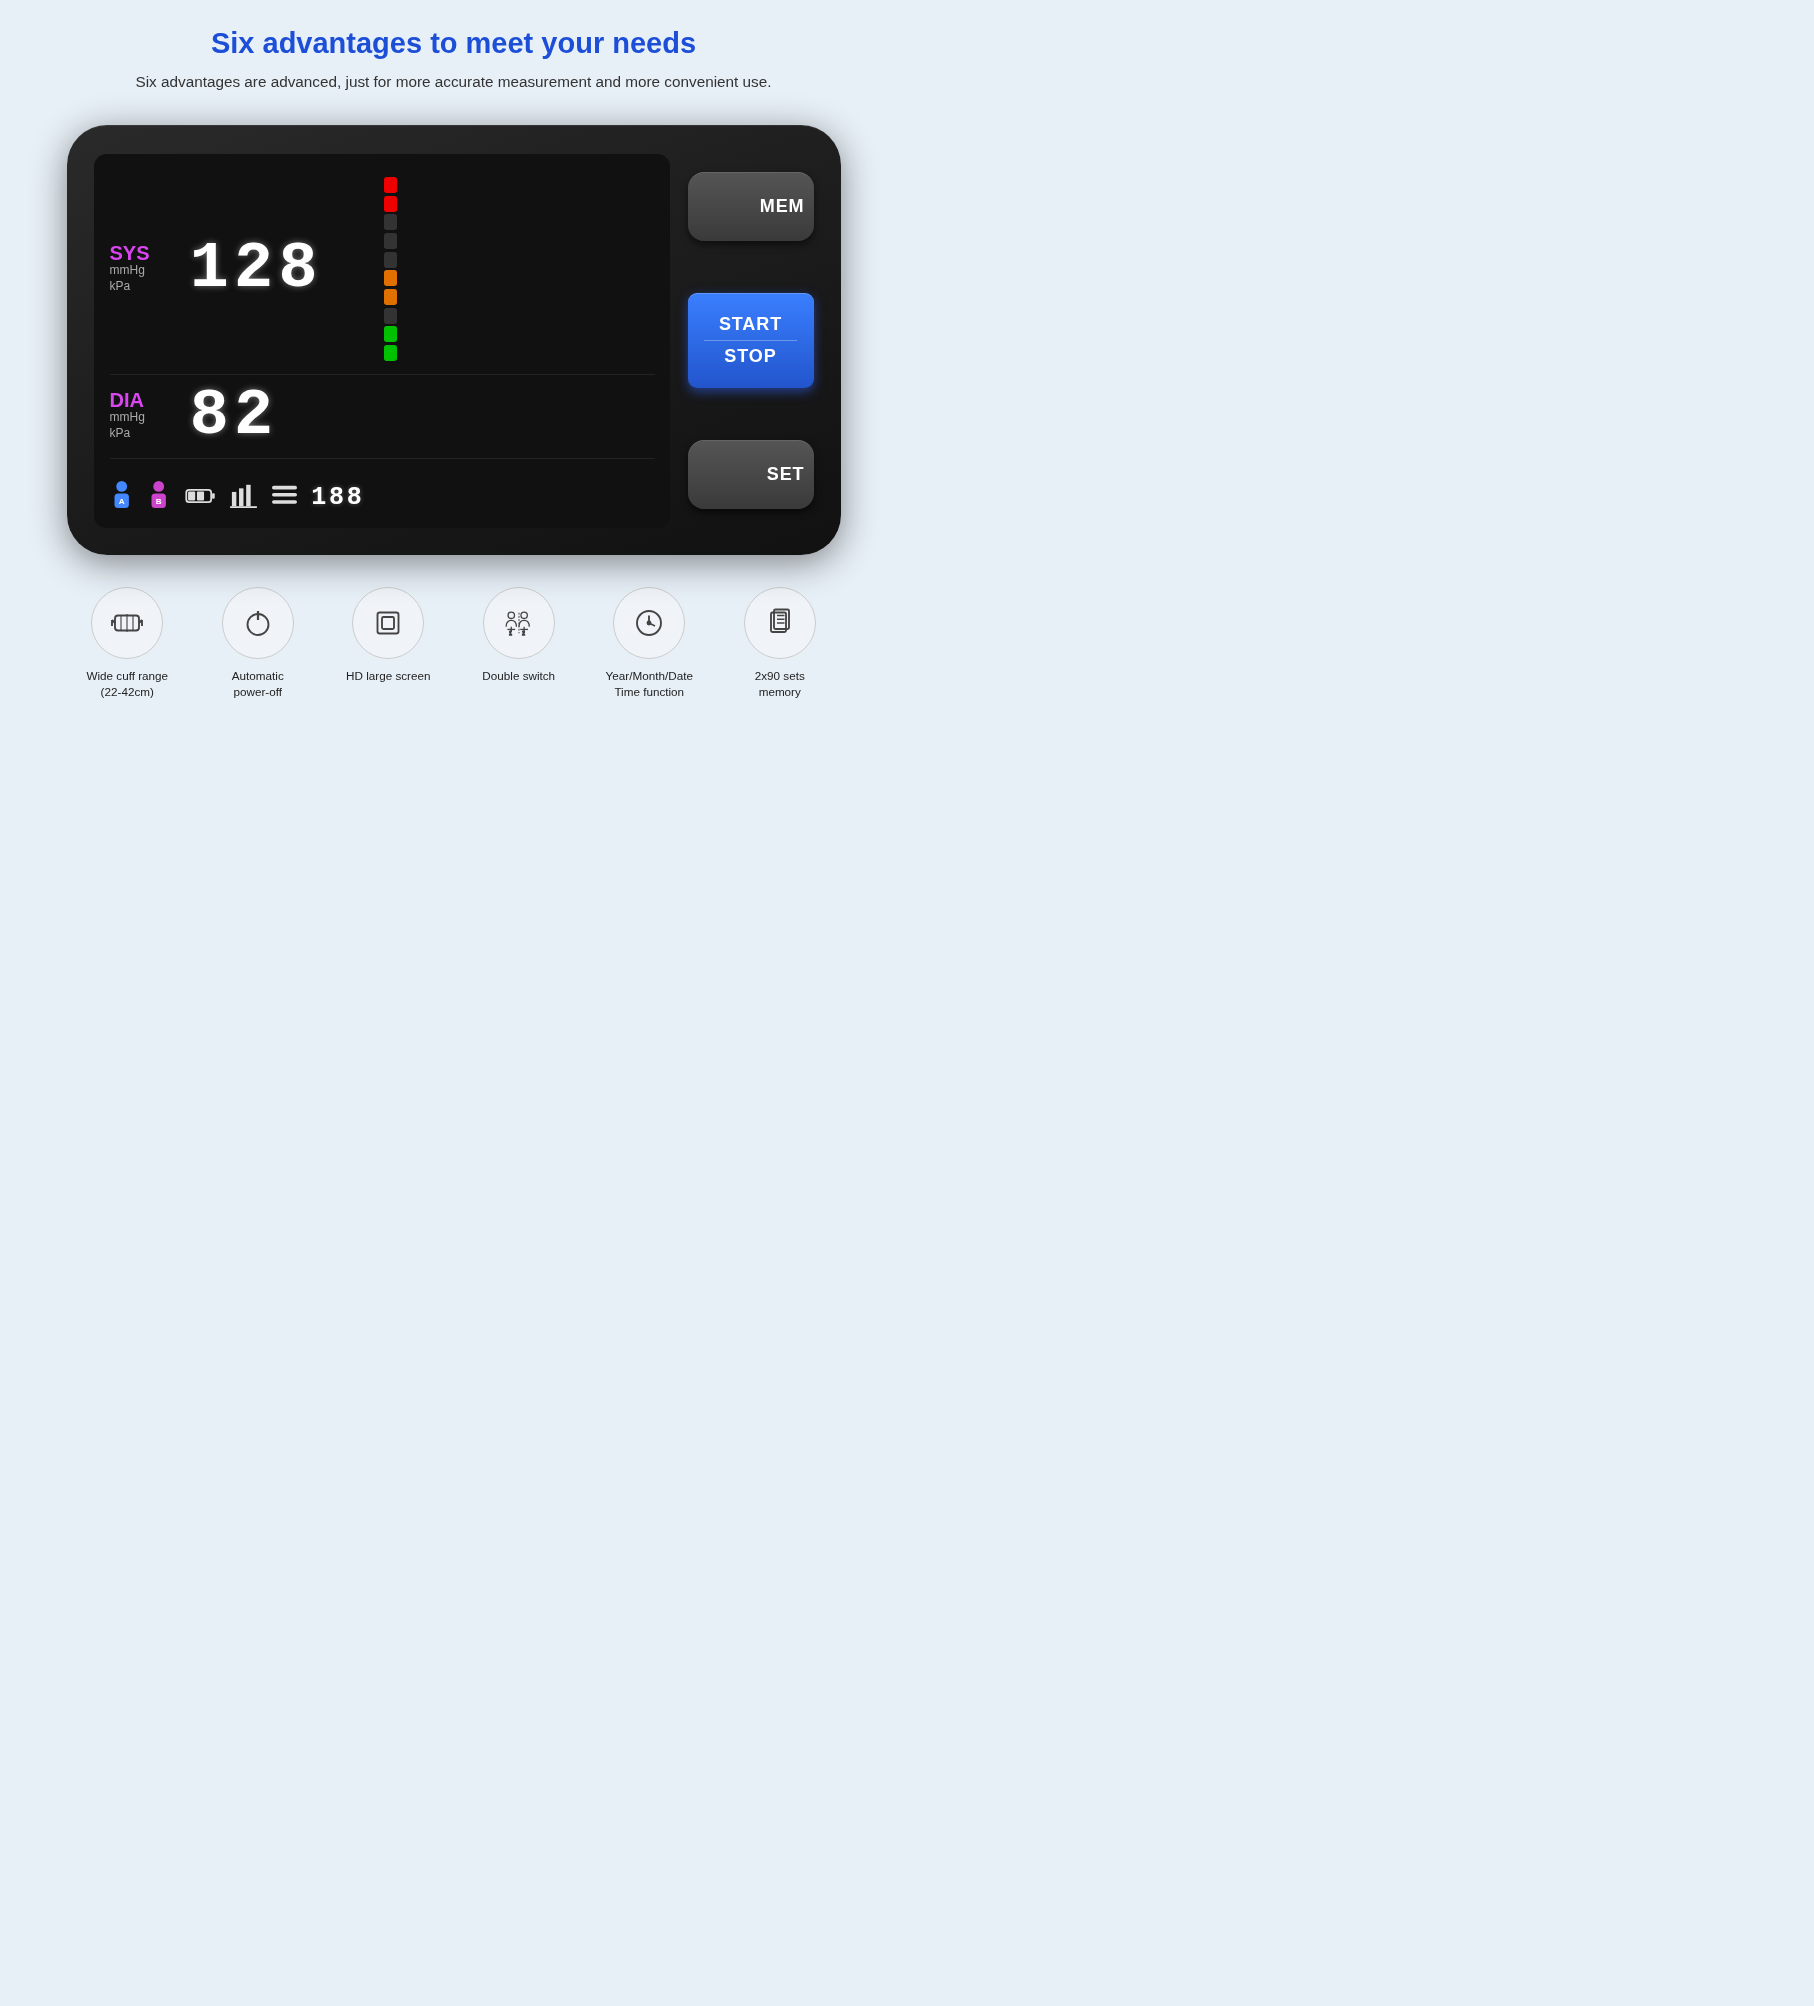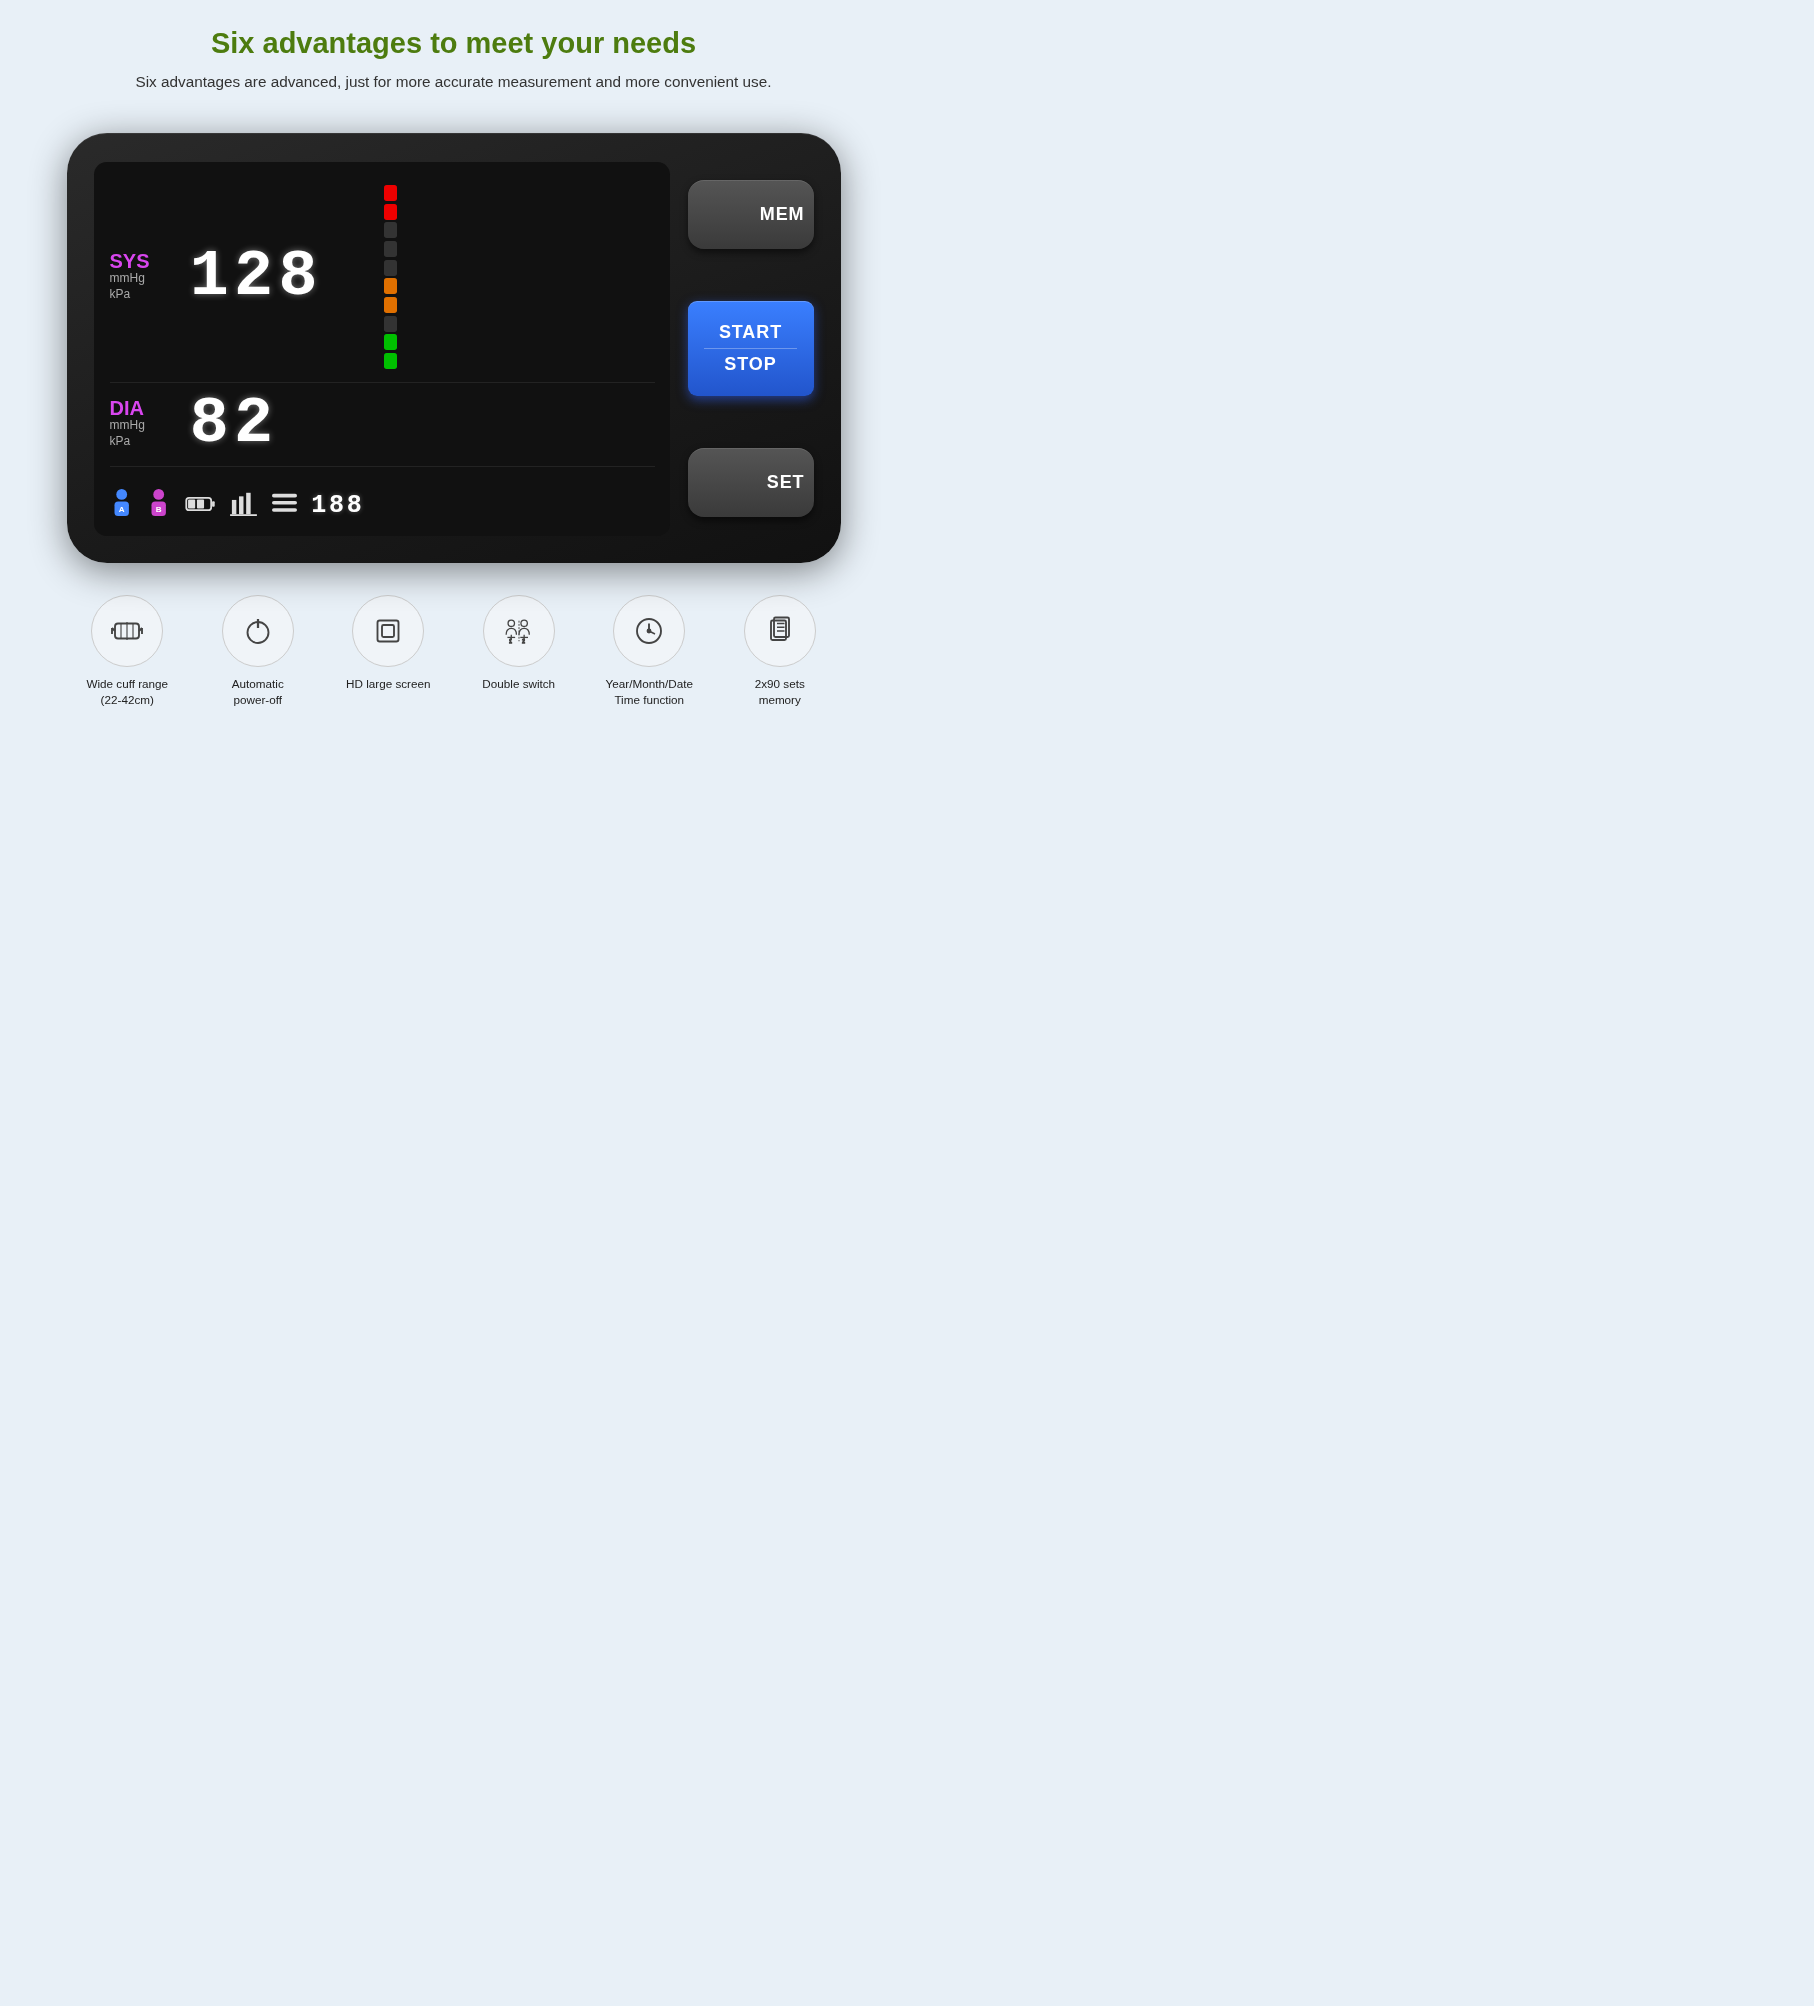--- a/index.html
+++ b/index.html
@@ -10,31 +10,31 @@
       font-family: Arial, sans-serif;
       display: flex;
       flex-direction: column;
       align-items: center;
       padding: 27px 18px 36px;
     }
 
     .page-title {
       font-size: 29px;
       font-weight: 900;
-      color: #4d7c0f;
+      color: #1d4ed8;
       text-align: center;
       margin-bottom: 10.8px;
     }
 
     .page-subtitle {
       font-size: 15.3px;
       color: #333;
       text-align: center;
       line-height: 1.5;
-      margin-bottom: 39px;
+      margin-bottom: 31px;
     }
 
     
     .device-wrapper {
       width: 774px;
       position: relative;
       margin-bottom: 32px;
     }
 
     .device {

